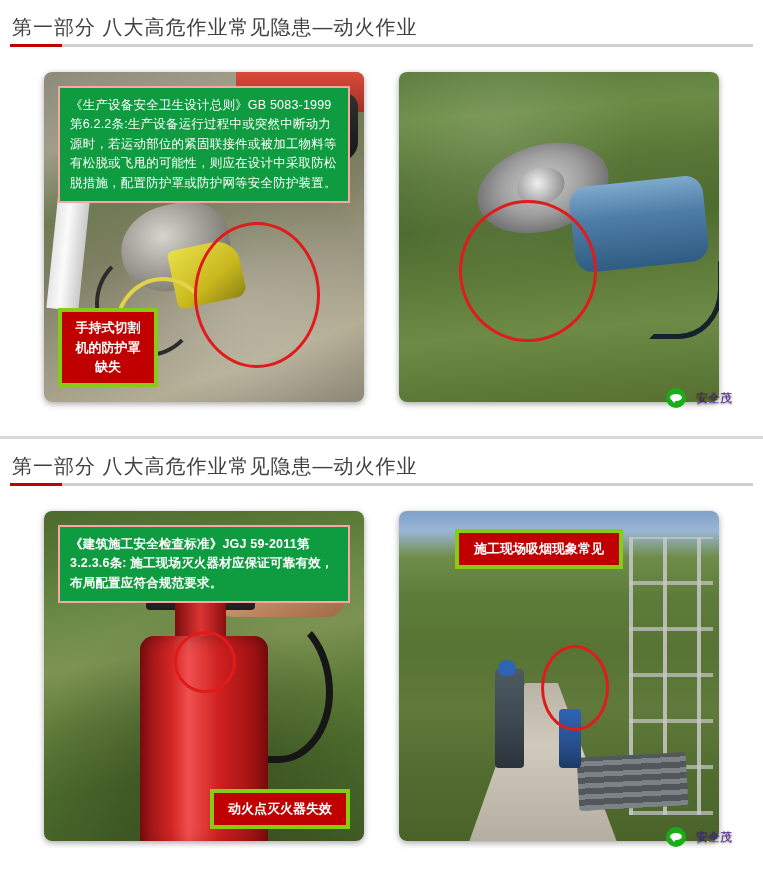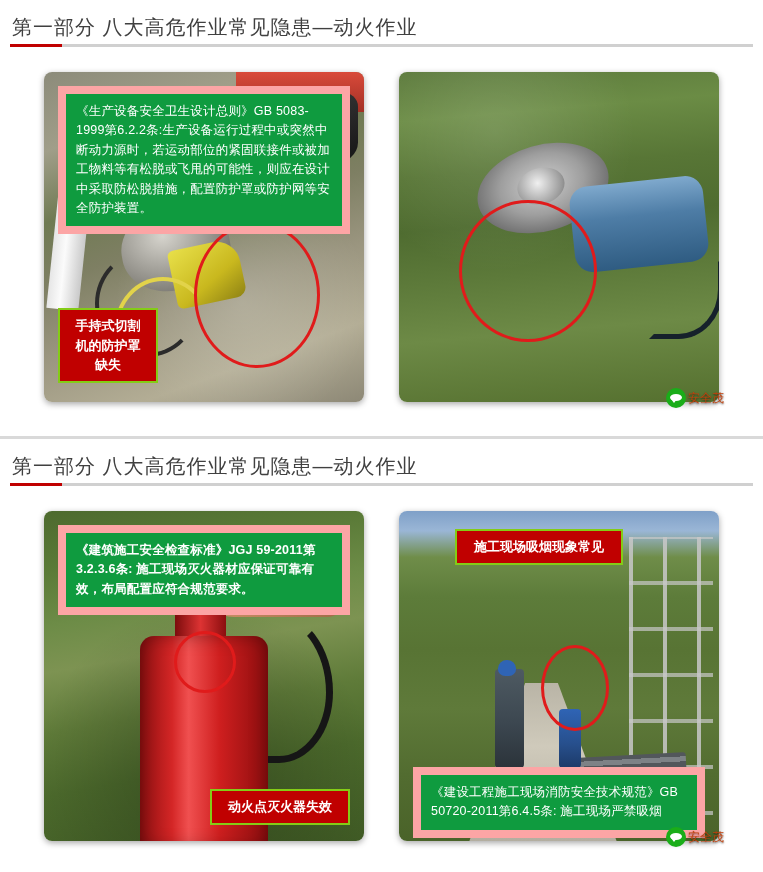--- a/index.html
+++ b/index.html
@@ -314,52 +314,52 @@
     height: 16%;
     background:
       repeating-linear-gradient(0deg, #7d8286 0 5px, #52575b 5px 11px);
     border-radius: 3px;
     transform: rotate(-3deg);
   }
   
   .green-box {
     position: absolute;
     background: #0f9b3f;
-    border: 8px solid #fca5a5;
+    border: 2px solid #fca5a5;
     color: #ffffff;
     font-size: 12.5px;
     line-height: 1.55;
     padding: 8px 10px;
     box-sizing: border-box;
     letter-spacing: 0.2px;
   }
   .red-box {
     position: absolute;
     background: #c00000;
-    border: 2px solid #84cc16;
+    border: 4px solid #84cc16;
     color: #ffffff;
     font-size: 13px;
     font-weight: bold;
     line-height: 1.5;
     padding: 6px 12px;
     box-sizing: border-box;
     text-align: center;
   }
   .red-ellipse {
     position: absolute;
     border: 3px solid #e01b1b;
     border-radius: 50%;
     pointer-events: none;
   }
   .watermark {
     position: absolute;
     display: flex;
     align-items: center;
-    gap: 2px;
-    color: #c2410c;
+    gap: 10px;
+    color: #4c1d95;
     font-size: 12px;
     text-shadow: 0 1px 2px rgba(0,0,0,0.6);
   }
   .wm-badge {
     width: 20px;
     height: 20px;
     border-radius: 50%;
     background: #1aad19;
     position: relative;
   }
@@ -449,20 +449,19 @@
     <div class="photo ph-road">
       <div class="road-path"></div>
       <div class="scaffold"></div>
       <div class="pipes-stack"></div>
       <div class="person"></div>
       <div class="person-head"></div>
       <div class="person2"></div>
     </div>
     <div class="red-ellipse" style="left:142px; top:134px; width:62px; height:80px;"></div>
     <div class="red-box" style="left:56px; top:18px; width:168px;">施工现场吸烟现象常见</div>
-    <div class="green-box" style="left:14px; top:256px; width:292px;">《建设工程施工现场消防安全技术规范》GB 50720-2011第6.4.5条: 施工现场严禁吸烟</div>
   </div>
 
   <div class="watermark" style="left:666px; top:388px;">
     <span class="wm-badge"></span>
     <span>安全茂</span>
   </div>
 </div>
 
 </body></html>

